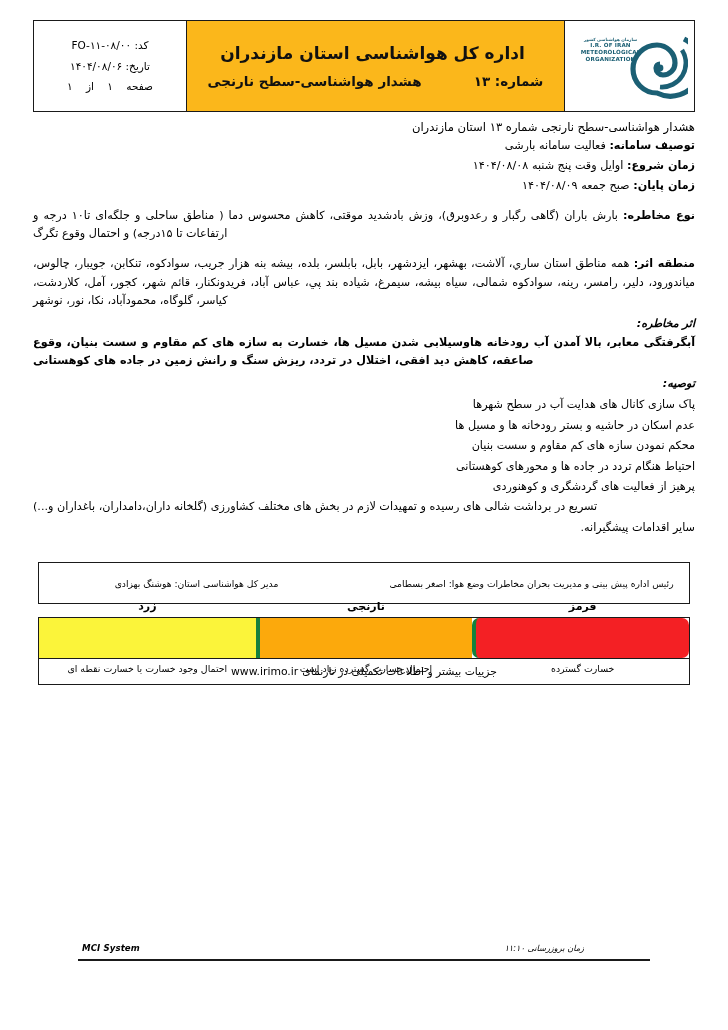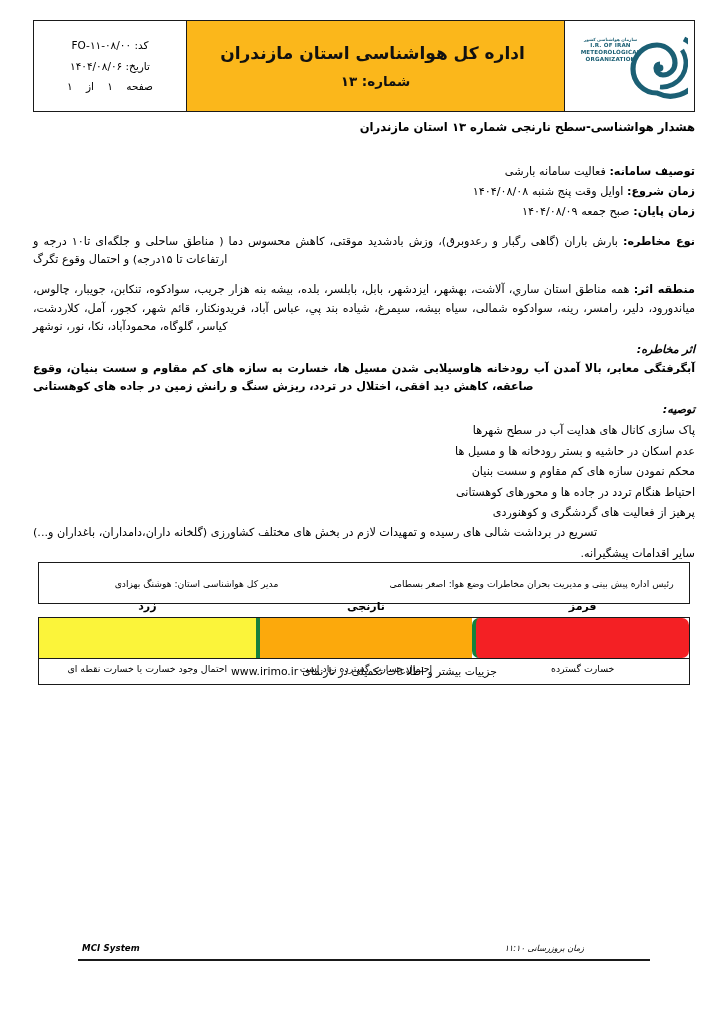--- a/index.html
+++ b/index.html
@@ -157,23 +157,23 @@
     left: 33px;
     top: 118px;
     width: 662px;
     text-align: right;
     direction: rtl;
     font-size: 11.2px;
     line-height: 1.62;
     color: #000;
   }
   .doc-heading {
-    font-weight: bold;
+    font-weight: normal;
     font-size: 11.6px;
-    margin-bottom: 26px;
+    margin-bottom: 0;
     text-align: right;
   }
   .field-row {
     margin-bottom: 2px;
     text-align: right;
   }
   .field-label { font-weight: bold; }
   .field-value { font-weight: normal; }
 
   .para-block { margin-top: 12px; }
@@ -360,20 +360,21 @@
             <circle cx="34" cy="35" r="3.4" fill="#1b5f74"></circle>
           </svg>
         </div>
       </div>
     </div>
 
     <div class="header-title-cell" style="background: rgb(251, 183, 27);">
       <div class="header-title-main">اداره کل هواشناسی استان مازندران</div>
       <div class="header-sub-row">
         <span class="header-number"><span>شماره:</span> <span>۱۳</span></span>
+        <span class="header-subtitle">هشدار هواشناسی-سطح نارنجی</span>
       </div>
     </div>
 
     <div class="header-meta-cell">
       <div class="meta-line">
         <span class="meta-label">کد:</span>
         <span class="meta-val">FO-۱۱-۰۸/۰۰</span>
       </div>
       <div class="meta-line">
         <span class="meta-label">تاریخ:</span>

